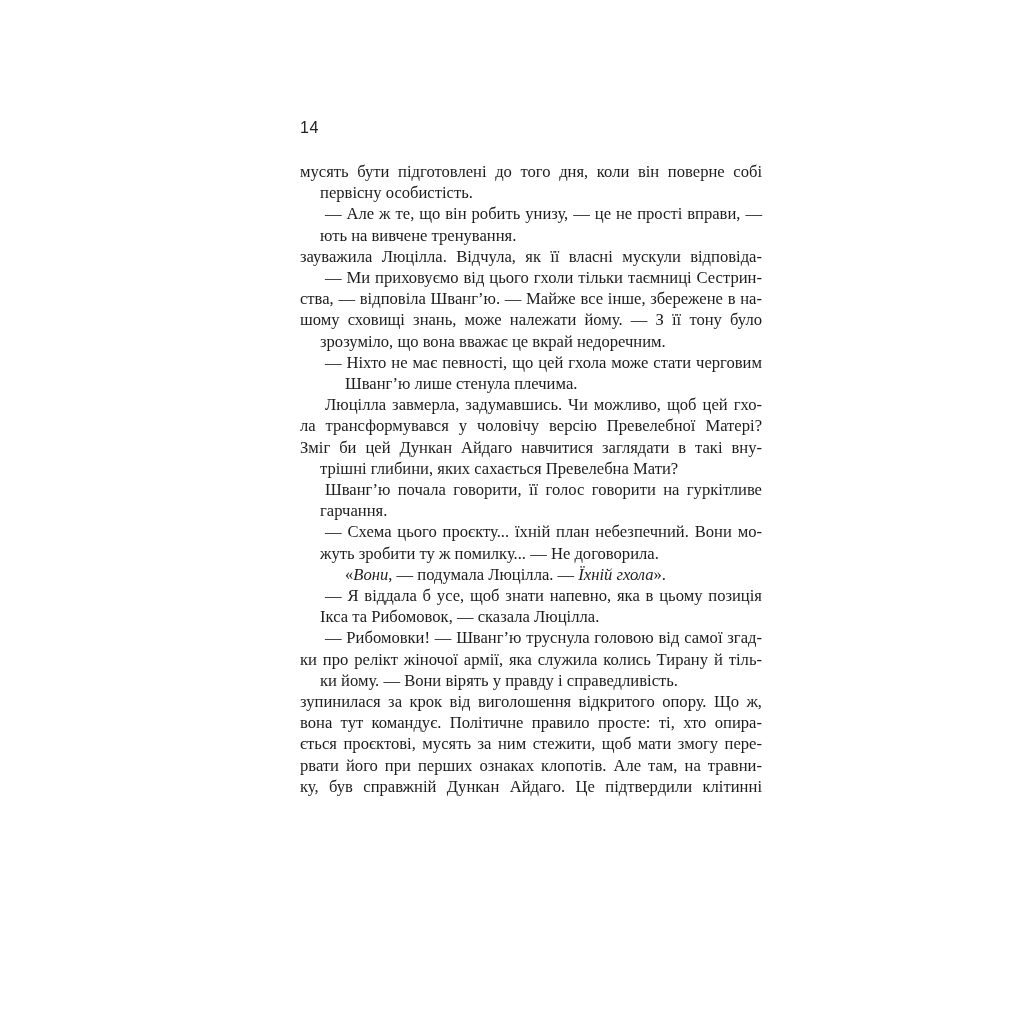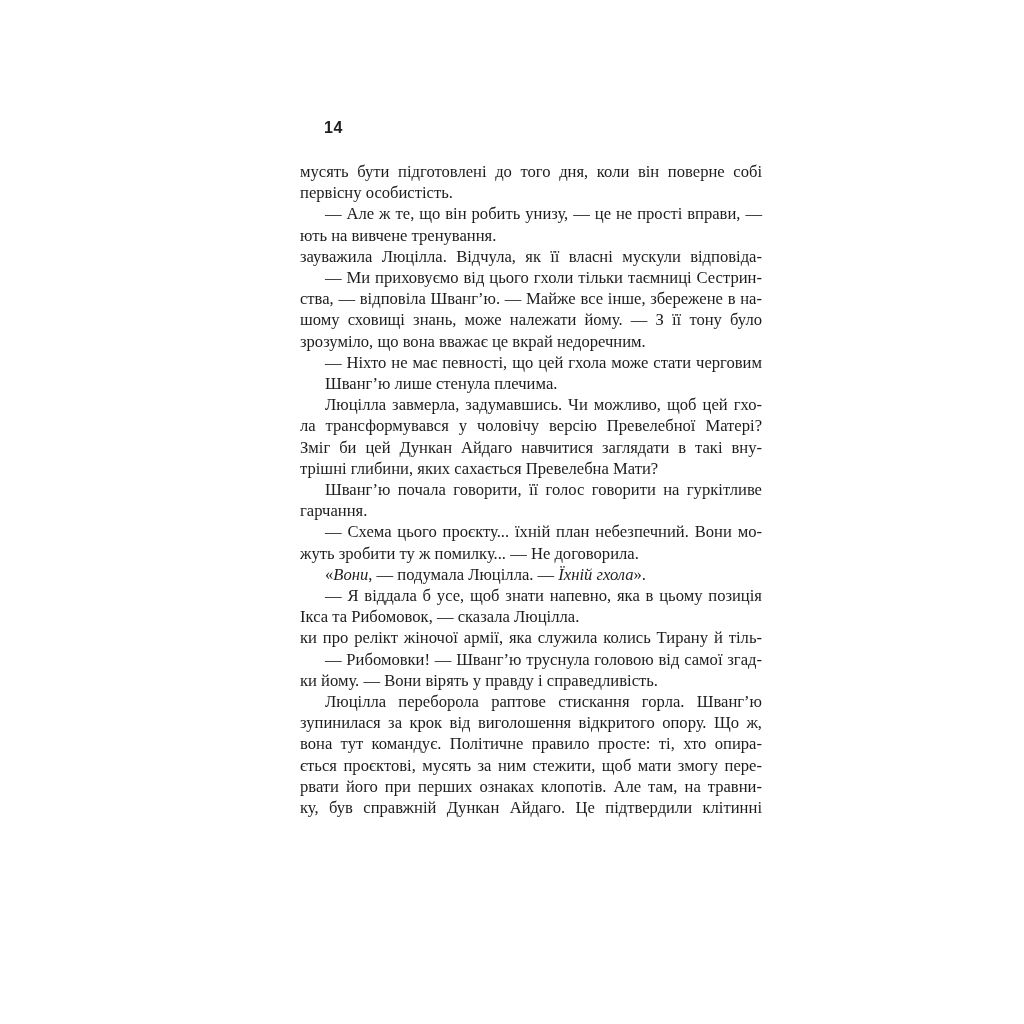--- a/index.html
+++ b/index.html
@@ -13,43 +13,43 @@
     height: 1024px;
     background: #ffffff;
     overflow: hidden;
     font-family: "Liberation Serif", "DejaVu Serif", serif;
   }
   .page-number {
     position: absolute;
     left: 300px;
     top: 119px;
     font-family: "Liberation Sans", "DejaVu Sans", sans-serif;
-    font-weight: 700;
+    font-weight: 400;
     font-size: 16px;
     letter-spacing: 0.5px;
     color: #1f1f1f;
-    margin-left: 24px;
   }
   .text-block {
     position: absolute;
     left: 300px;
     top: 161px;
     width: 462px;
     font-size: 16.6px;
     line-height: 21.2px;
     color: #1c1c1c;
   }
   .text-block .line {
     text-align: justify;
     text-align-last: justify;
     white-space: normal;
   }
   .text-block .line.last {
     text-align: center;
     text-align-last: left;
+    margin-left: 20px;
   }
   .text-block .line.indent {
     text-indent: 25px;
   }
   .text-block i {
     font-style: italic;
   }
 </style>
 </head>
 <body>
@@ -72,23 +72,22 @@
       <div class="line"><span>ла трансформувався у чоловічу версію Превелебної Матері?</span></div>
       <div class="line"><span>Зміг би цей Дункан Айдаго навчитися заглядати в такі вну-</span></div>
       <div class="line last"><span>трішні глибини, яких сахається Превелебна Мати?</span></div>
       <div class="line indent"><span>Шванг’ю почала говорити, її голос говорити на гуркітливе</span></div>
       <div class="line last"><span>гарчання.</span></div>
       <div class="line indent"><span>— Схема цього проєкту... їхній план небезпечний. Вони мо-</span></div>
       <div class="line last"><span>жуть зробити ту ж помилку... — Не договорила.</span></div>
       <div class="line last indent"><span>«</span><i>Вони</i><span>, — подумала Люцілла. — </span><i>Їхній гхола</i><span>».</span></div>
       <div class="line indent"><span>— Я віддала б усе, щоб знати напевно, яка в цьому позиція</span></div>
       <div class="line last"><span>Ікса та Рибомовок, — сказала Люцілла.</span></div>
+      <div class="line indent"><span>— Рибомовки! — Шванг’ю труснула головою від самої згад-</span></div>
       <div class="line"><span>ки про релікт жіночої армії, яка служила колись Тирану й тіль-</span></div>
-      <div class="line indent"><span>— Рибомовки! — Шванг’ю труснула головою від самої згад-</span></div>
       <div class="line last"><span>ки йому. — Вони вірять у правду і справедливість.</span></div>
-      <div class="line indent"><span>Люцілла переборола раптове стискання горла. Шванг’ю</span></div>
       <div class="line"><span>зупинилася за крок від виголошення відкритого опору. Що ж,</span></div>
       <div class="line"><span>вона тут командує. Політичне правило просте: ті, хто опира-</span></div>
       <div class="line"><span>ється проєктові, мусять за ним стежити, щоб мати змогу пере-</span></div>
       <div class="line"><span>рвати його при перших ознаках клопотів. Але там, на травни-</span></div>
       <div class="line"><span>ку, був справжній Дункан Айдаго. Це підтвердили клітинні</span></div>
     </div>
 </div>
 
 </body></html>

